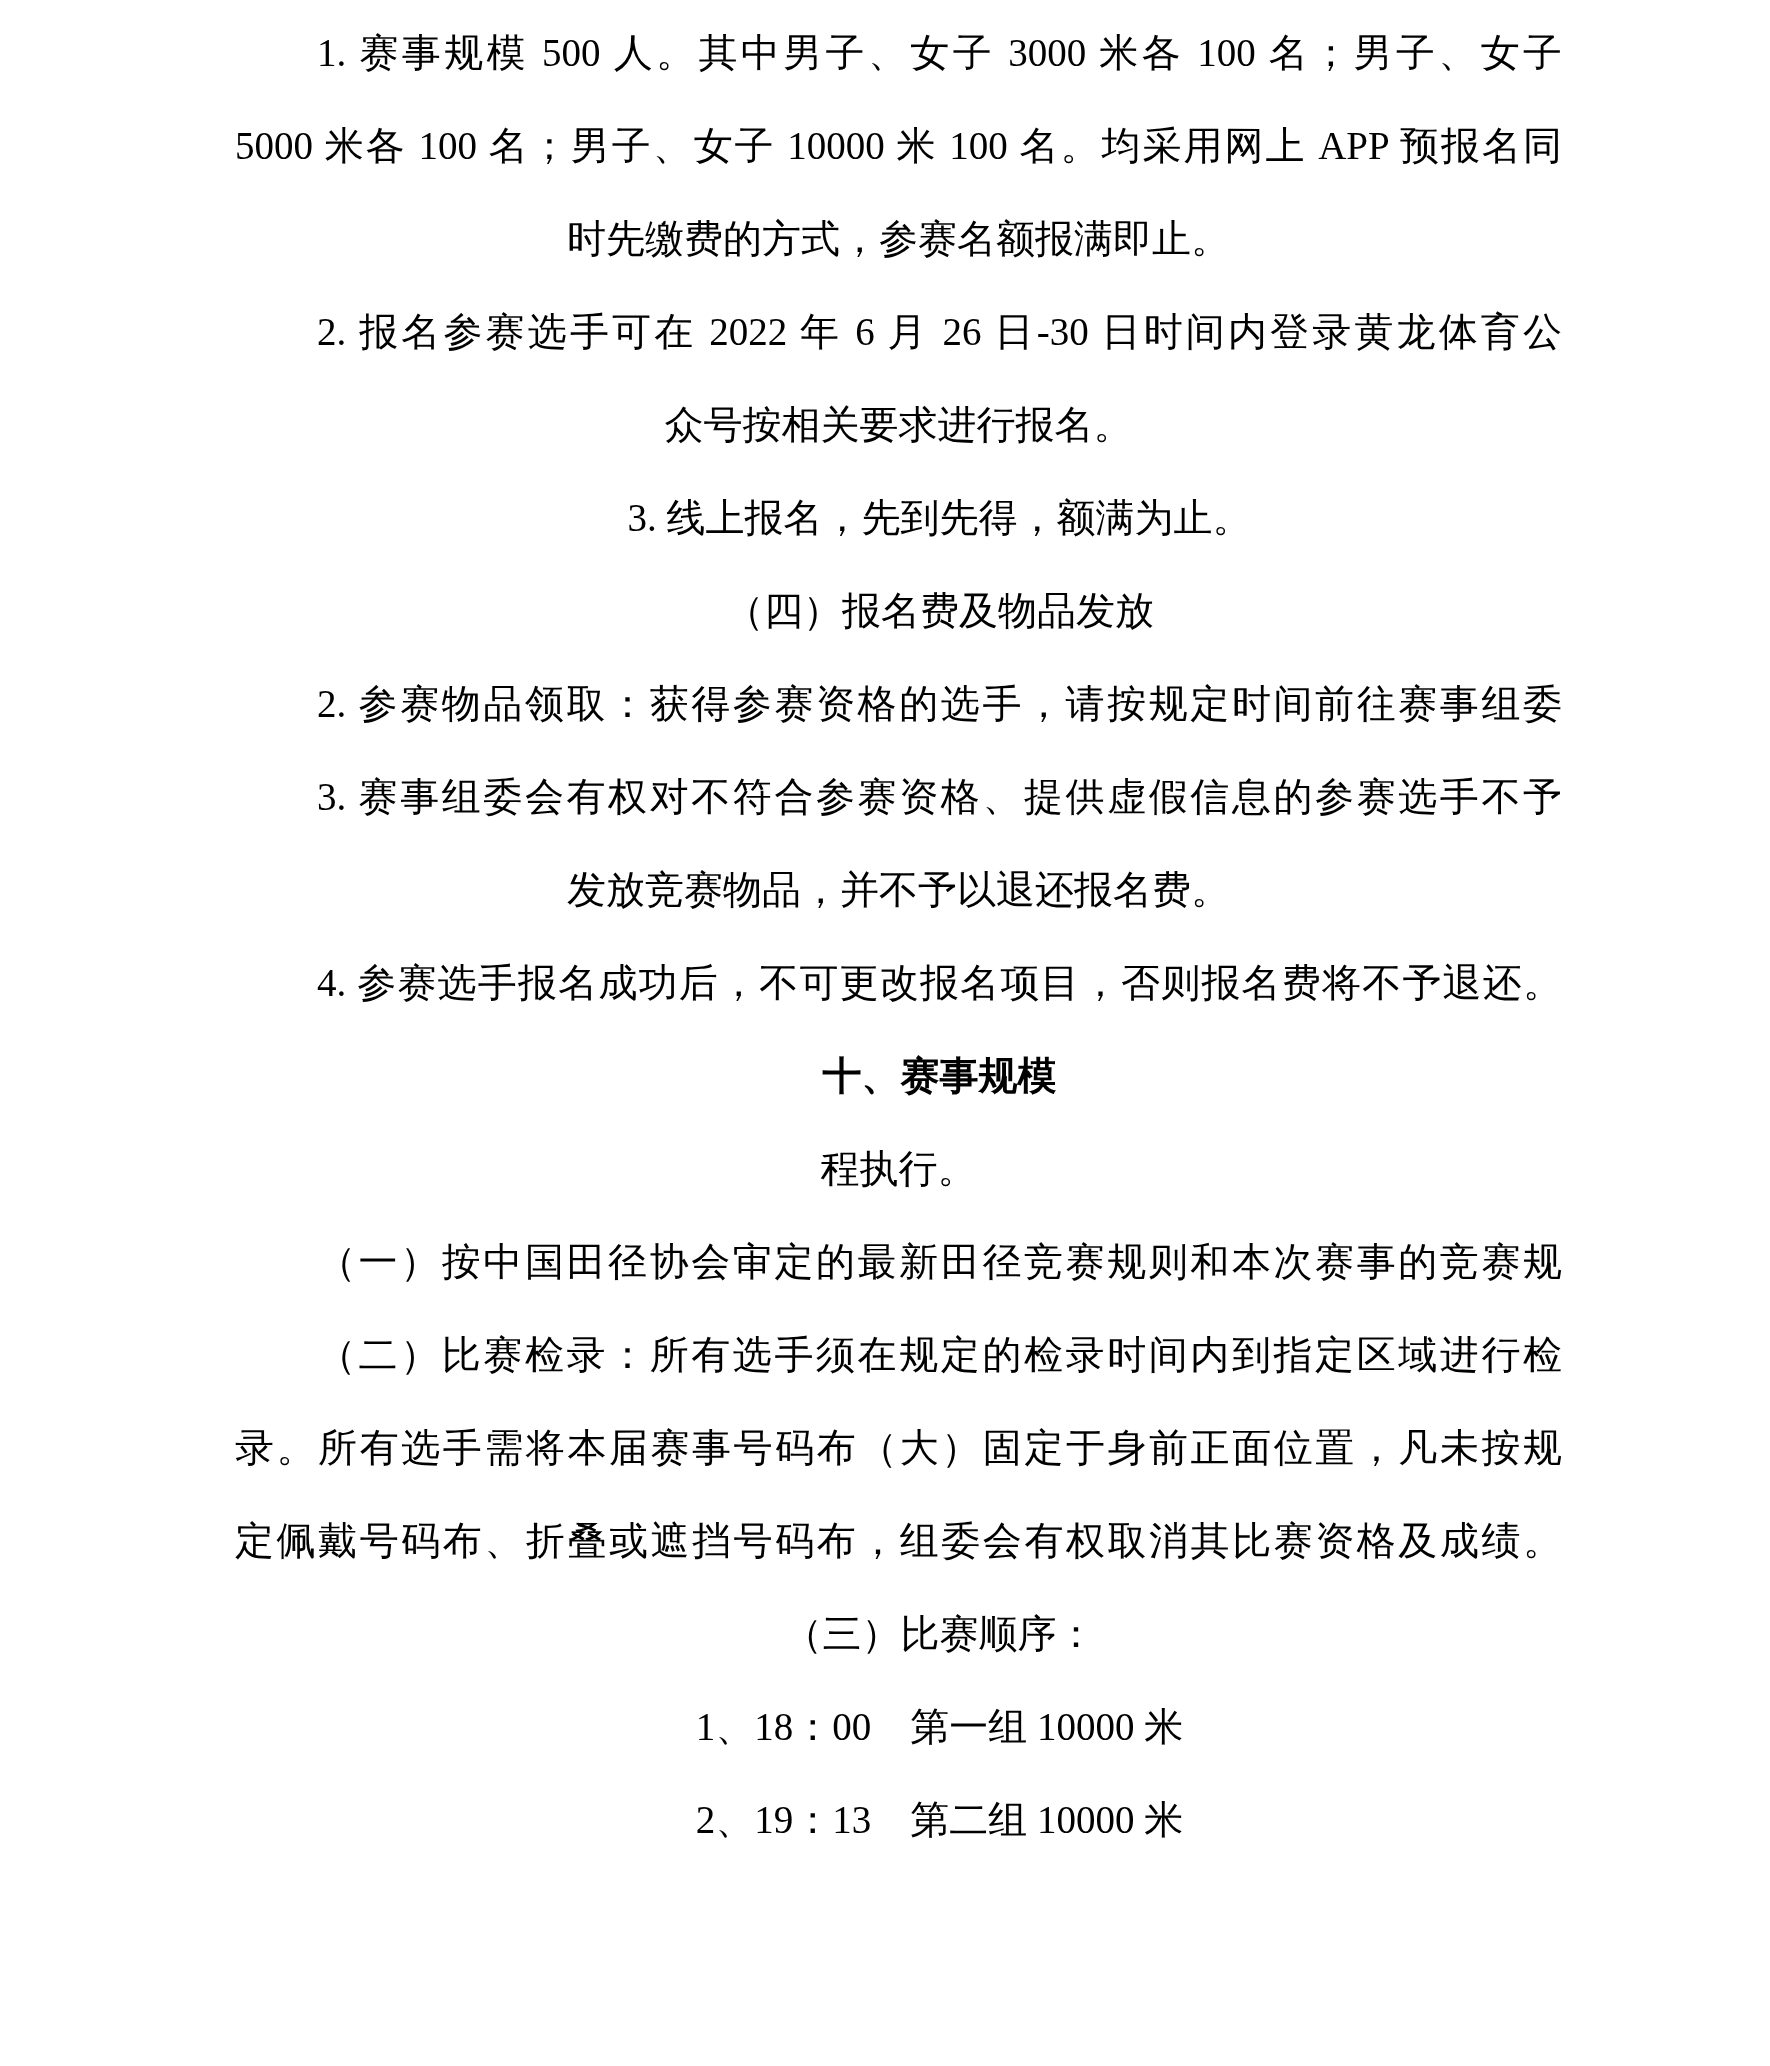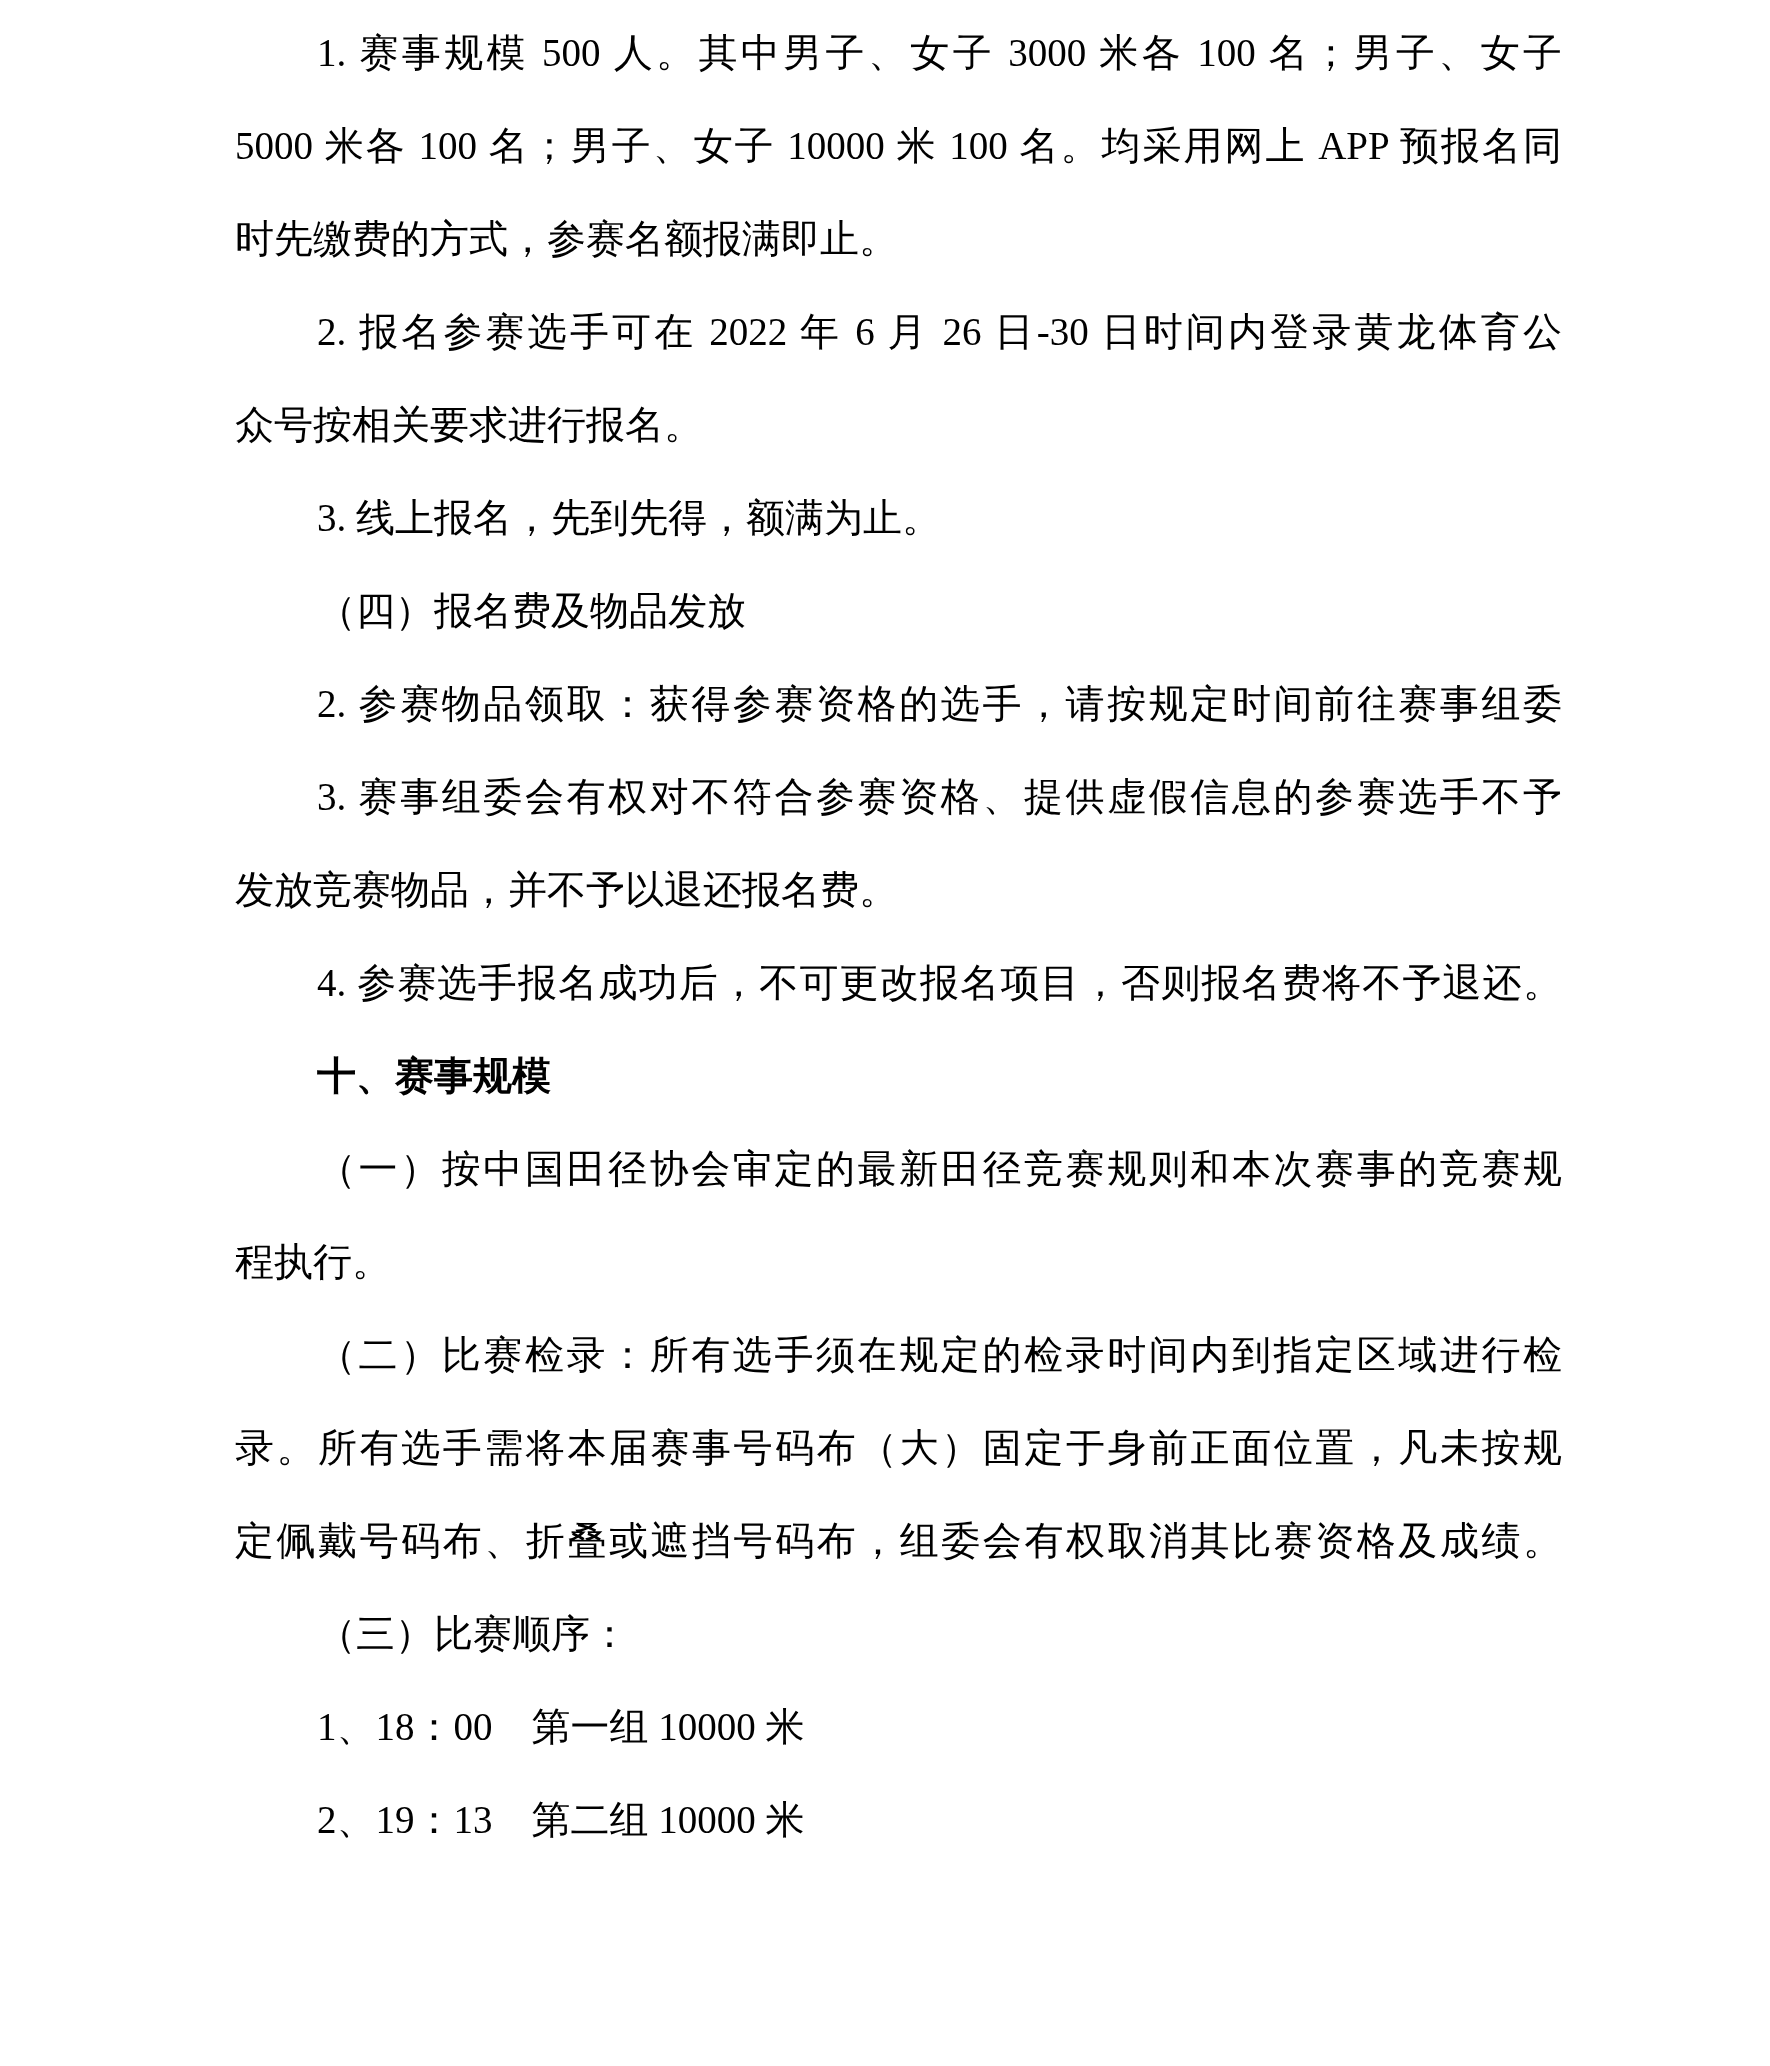--- a/index.html
+++ b/index.html
@@ -16,21 +16,21 @@
   .content {
     position: absolute;
     left: 235px;
     top: 5.7px;
     width: 1327px;
   }
   .line {
     font-size: 39px;
     line-height: 93px;
     color: #000000;
-    text-align: left;
+    text-align: center;
   }
   .line.indent { text-indent: 82px; }
   .line.justify {
     text-align: justify;
     text-align-last: justify;
   }
   .line.bold { font-weight: bold; }
 </style>
 </head>
 <body>
@@ -42,22 +42,22 @@
       <div class="line">时先缴费的方式，参赛名额报满即止。</div>
       <div class="line indent justify">2. 报名参赛选手可在 2022 年 6 月 26 日-30 日时间内登录黄龙体育公</div>
       <div class="line">众号按相关要求进行报名。</div>
       <div class="line indent">3. 线上报名，先到先得，额满为止。</div>
       <div class="line indent">（四）报名费及物品发放</div>
       <div class="line indent justify">2. 参赛物品领取：获得参赛资格的选手，请按规定时间前往赛事组委</div>
       <div class="line indent justify">3. 赛事组委会有权对不符合参赛资格、提供虚假信息的参赛选手不予</div>
       <div class="line">发放竞赛物品，并不予以退还报名费。</div>
       <div class="line indent justify">4. 参赛选手报名成功后，不可更改报名项目，否则报名费将不予退还。</div>
       <div class="line indent bold">十、赛事规模</div>
+      <div class="line">程执行。</div>
       <div class="line indent justify">（一）按中国田径协会审定的最新田径竞赛规则和本次赛事的竞赛规</div>
-      <div class="line">程执行。</div>
       <div class="line indent justify">（二）比赛检录：所有选手须在规定的检录时间内到指定区域进行检</div>
       <div class="line justify">录。所有选手需将本届赛事号码布（大）固定于身前正面位置，凡未按规</div>
       <div class="line justify">定佩戴号码布、折叠或遮挡号码布，组委会有权取消其比赛资格及成绩。</div>
       <div class="line indent">（三）比赛顺序：</div>
       <div class="line indent">1、18：00　第一组 10000 米</div>
       <div class="line indent">2、19：13　第二组 10000 米</div>
     </div>
 </div>
 
 

